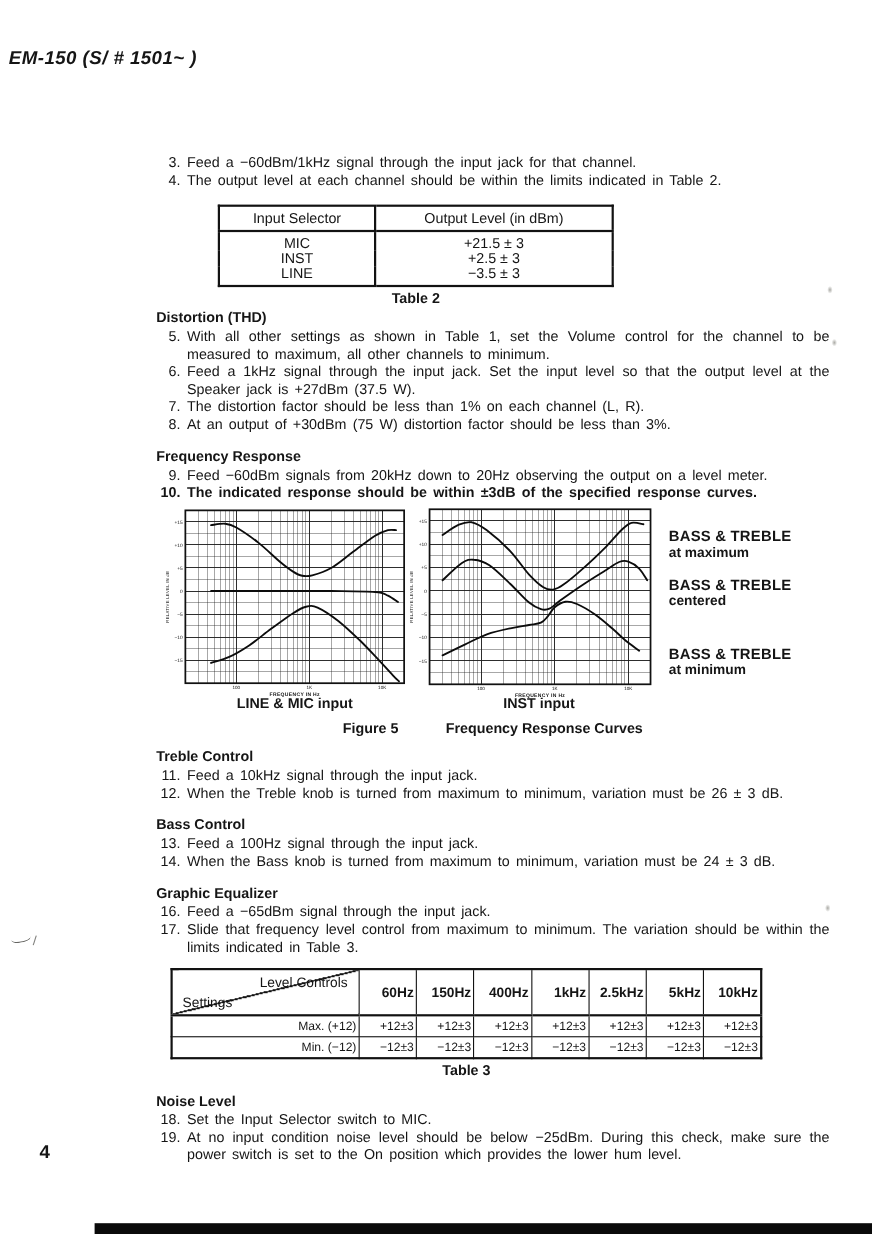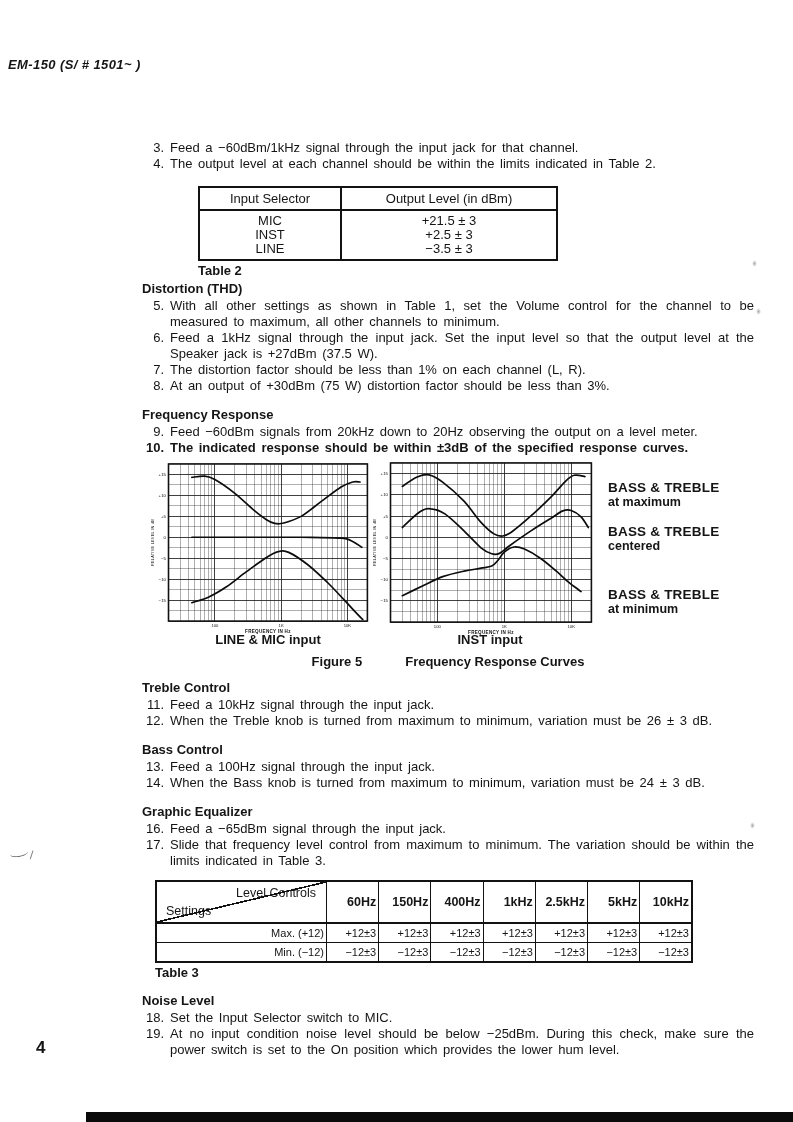--- a/index.html
+++ b/index.html
@@ -3,42 +3,42 @@
 <meta charset="utf-8">
 <style>
   html,body{margin:0;padding:0}
   body{
     width:793px;height:1122px;position:relative;overflow:hidden;
     background:#fff;color:#151515;
     font-family:"Liberation Sans",sans-serif;
     font-size:13px;line-height:16px;
   }
   #page-header{
-    position:absolute;left:8px;top:57px;
-    font-size:13px;font-style:italic;font-weight:bold;letter-spacing:.4px;
+    position:absolute;left:8px;top:45px;
+    font-size:17px;font-style:italic;font-weight:bold;letter-spacing:.4px;
   }
   #main{position:absolute;left:142px;top:140px;width:612px}
   
   .li{display:flex}
   .li .num{flex:0 0 22px;text-align:right;margin-right:6px;white-space:nowrap}
   .li .txt{flex:1;text-align:justify;word-spacing:2px;max-width:586px}
   .li.boldline{font-weight:bold}
   .sec{margin-top:13px}
   #sections-a .sec:first-child{margin-top:3px}
   #sections-b .sec:first-child{margin-top:6px}
   .sec h3{margin:0 0 1px 0;font-size:13px;font-weight:bold;line-height:16px}
   
   #table2-wrap{margin:14px 0 0 56px;width:360px}
   #table2{border-collapse:collapse;width:360px;border:2px solid #121212;table-layout:fixed}
   #table2 th{font-weight:normal;border-bottom:2px solid #121212;height:21px;text-align:center;padding:0}
   #table2 th.c1,#table2 td.c1{border-right:2px solid #121212;width:140px}
   #table2 td{text-align:center;height:14px;padding:0;line-height:14px}
   #table2 tr.first td{padding-top:3px}
   #table2 tr.last td{padding-bottom:3px}
-  .tbl-caption{font-weight:bold;margin-top:2px;line-height:15px}
+  .tbl-caption{text-align:center;font-weight:bold;margin-top:2px;line-height:15px}
   
   #figure{position:relative;height:216px;margin-top:2px}
   .chart-svg{position:absolute;display:block}
   #chart-left{left:2px;top:1px;width:232px;height:178px}
   #chart-right{left:224px;top:0;width:232px;height:180px}
   svg text{font-family:"Liberation Sans",sans-serif;fill:#111}
   .flabel{position:absolute;left:466px;width:160px}
   .flabel .t{font-weight:bold;font-size:13.5px;line-height:15px;letter-spacing:.2px}
   .flabel .s{font-weight:bold;font-size:12.5px;line-height:14px}
   .chart-caption{position:absolute;top:174px;width:200px;text-align:center;font-weight:bold;font-size:13px}

